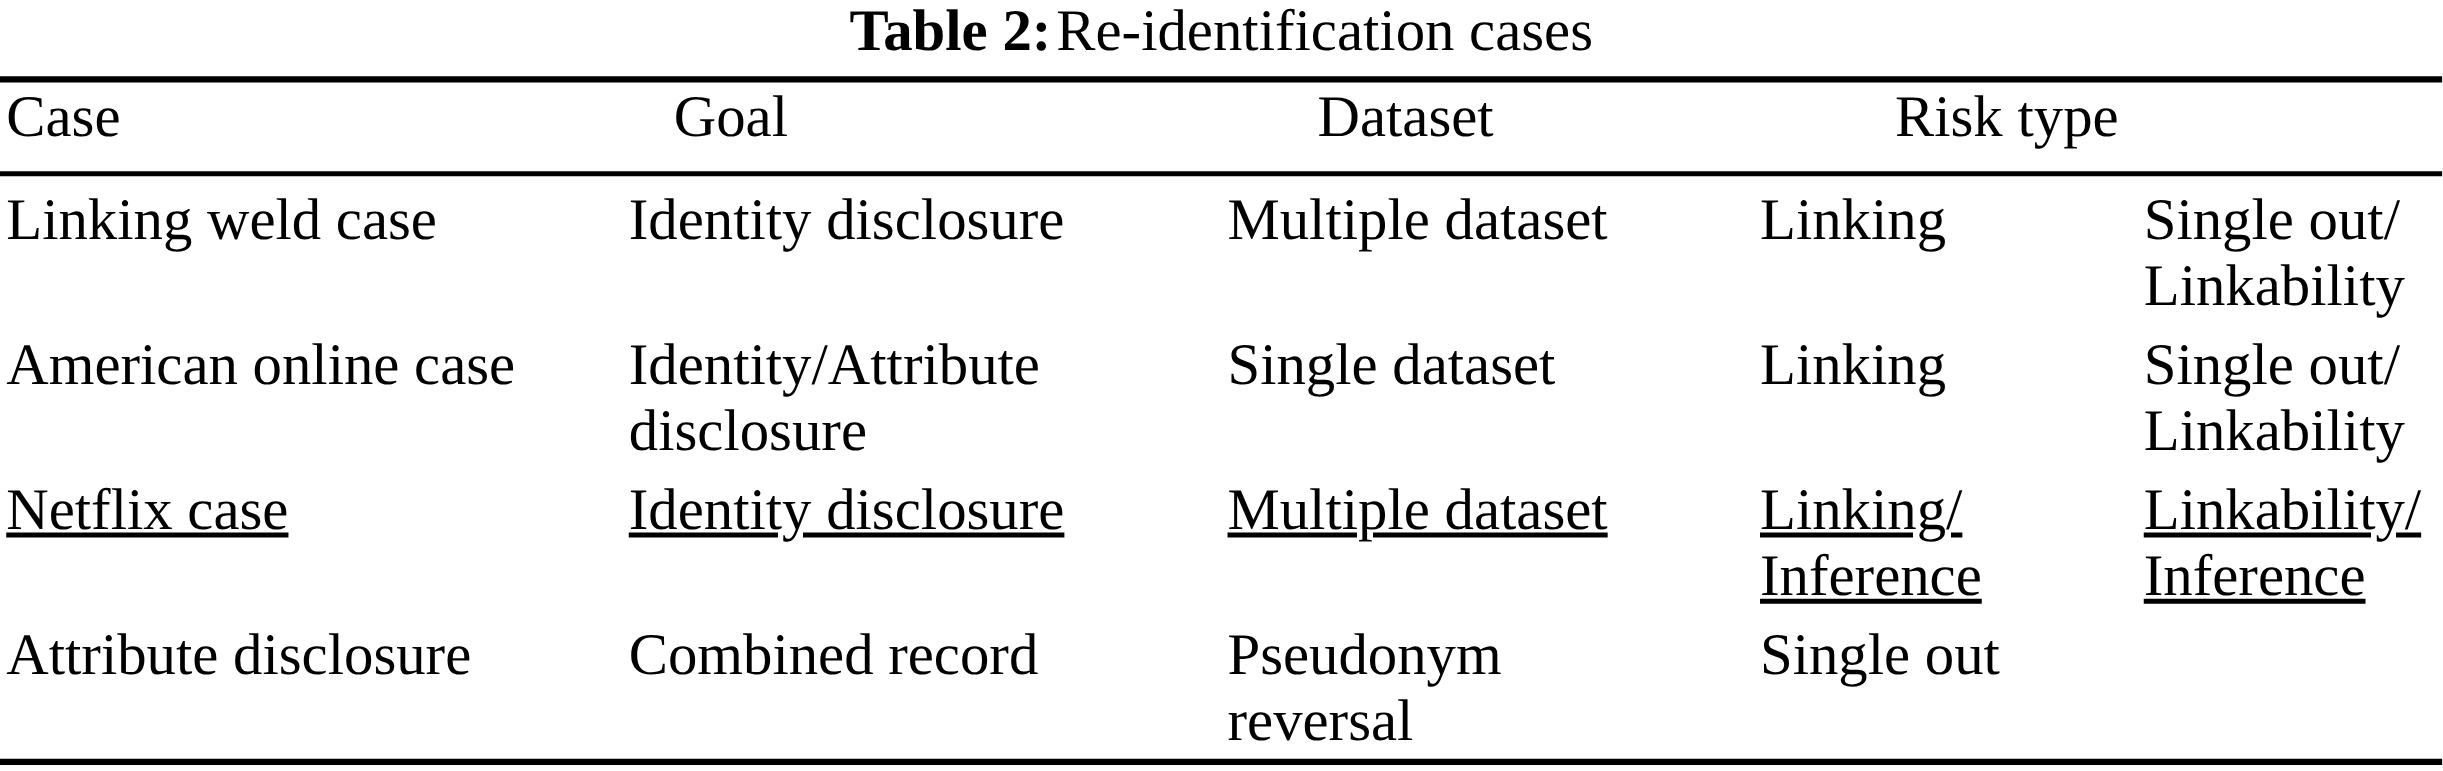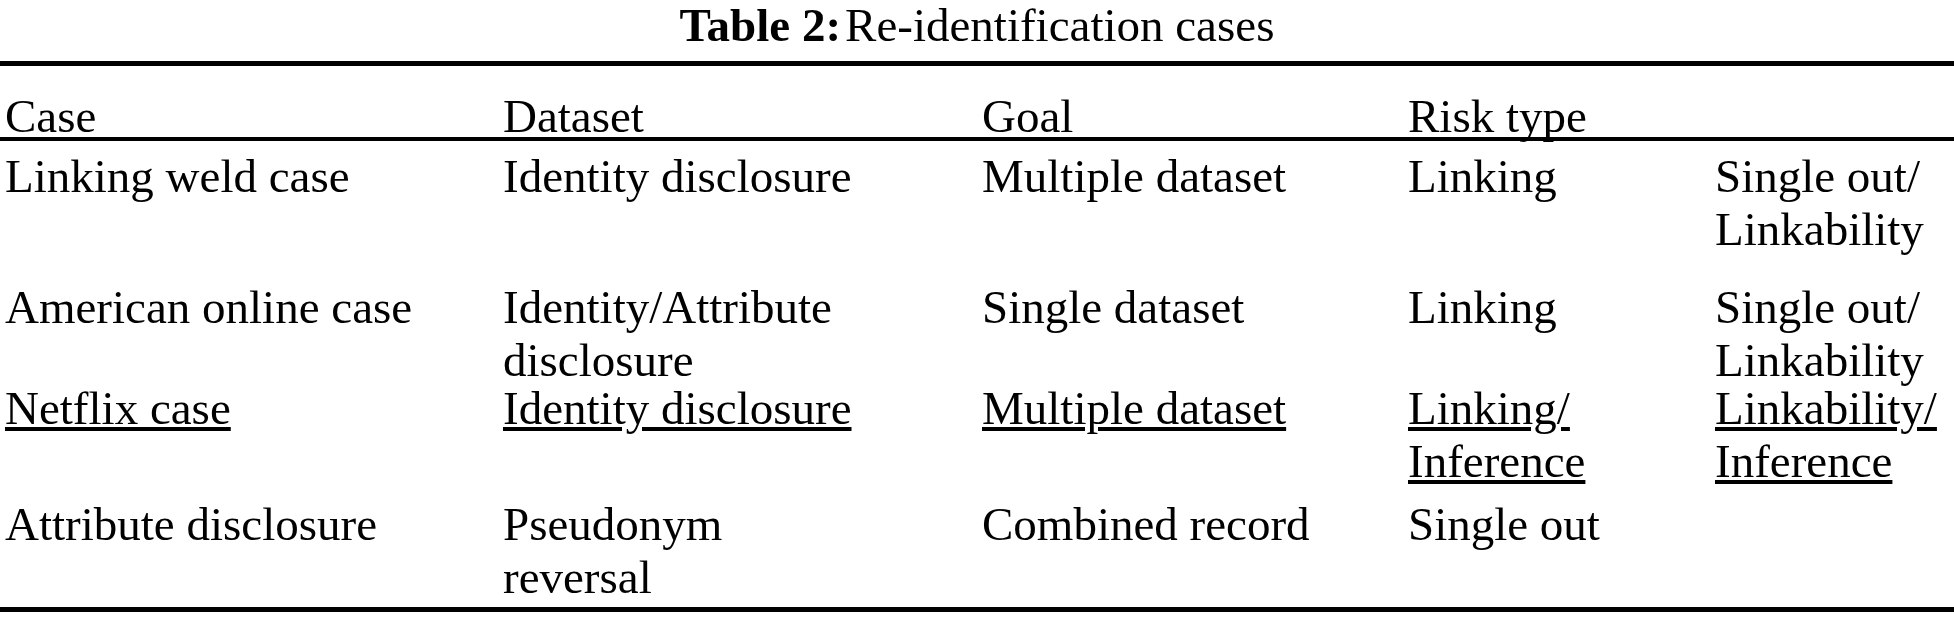--- a/index.html
+++ b/index.html
@@ -41,45 +41,45 @@
   .rule-header { top: 137px; height: 4px; }
   .rule-bottom { top: 607px; height: 5px; }
   .grid-row {
     position: absolute;
     left: 5px;
     width: 1949px;
     display: grid;
     grid-template-columns: 498px 479px 426px 307px 234px;
     align-items: start;
   }
-  .header-row { top: 90px; }
+  .header-row { top: 68px; gap: 36px; }
   .row-1 { top: 150px; }
-  .row-2 { top: 266px; margin-top: 15px; }
+  .row-2 { top: 266px; }
   .row-3 { top: 382px; text-decoration: underline; }
   .row-4 { top: 498px; }
   .cell {
     white-space: pre-line;
     padding: 0;
   }
 </style>
 </head>
 <body>
 
 <div class="page" style="background: rgb(255, 255, 255); color: rgb(0, 0, 0);">
 
   <div class="caption">
     <span class="caption-label">Table 2:</span><span class="caption-title">Re-identification cases</span>
   </div>
 
   <div class="rule rule-top" style="background: rgb(0, 0, 0);"></div>
 
   <div class="grid-row header-row">
     <div class="cell">Case</div>
+    <div class="cell">Goal</div>
     <div class="cell">Dataset</div>
-    <div class="cell">Goal</div>
     <div class="cell">Risk type</div>
   </div>
 
   <div class="rule rule-header" style="background: rgb(0, 0, 0);"></div>
 
   <div class="grid-row row-1">
     <div class="cell">Linking weld case</div>
     <div class="cell">Identity disclosure</div>
     <div class="cell">Multiple dataset</div>
     <div class="cell">Linking</div>
@@ -102,21 +102,21 @@
     <div class="cell">Identity disclosure</div>
     <div class="cell">Multiple dataset</div>
     <div class="cell">Linking/
 Inference</div>
     <div class="cell">Linkability/
 Inference</div>
   </div>
 
   <div class="grid-row row-4">
     <div class="cell">Attribute disclosure</div>
+    <div class="cell">Combined record</div>
     <div class="cell">Pseudonym
 reversal</div>
-    <div class="cell">Combined record</div>
     <div class="cell">Single out</div>
   </div>
 
   <div class="rule rule-bottom" style="background: rgb(0, 0, 0);"></div>
 
 </div>
 
 </body></html>

